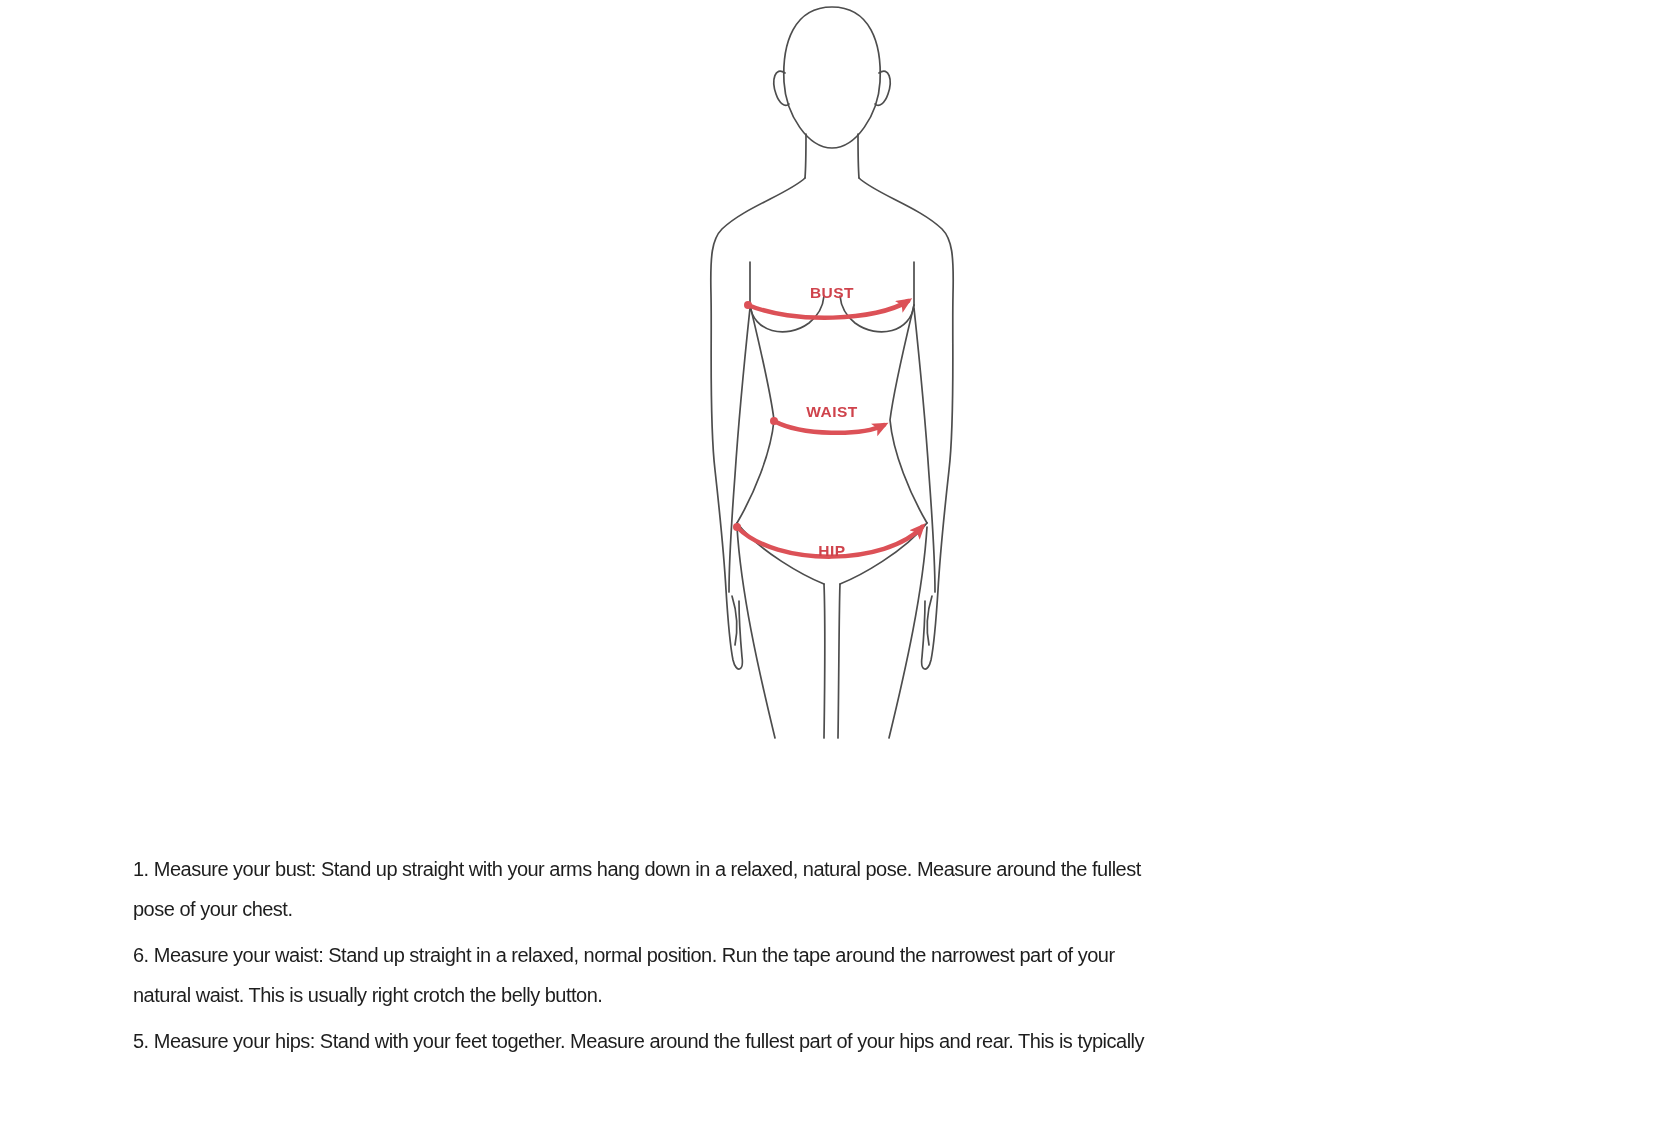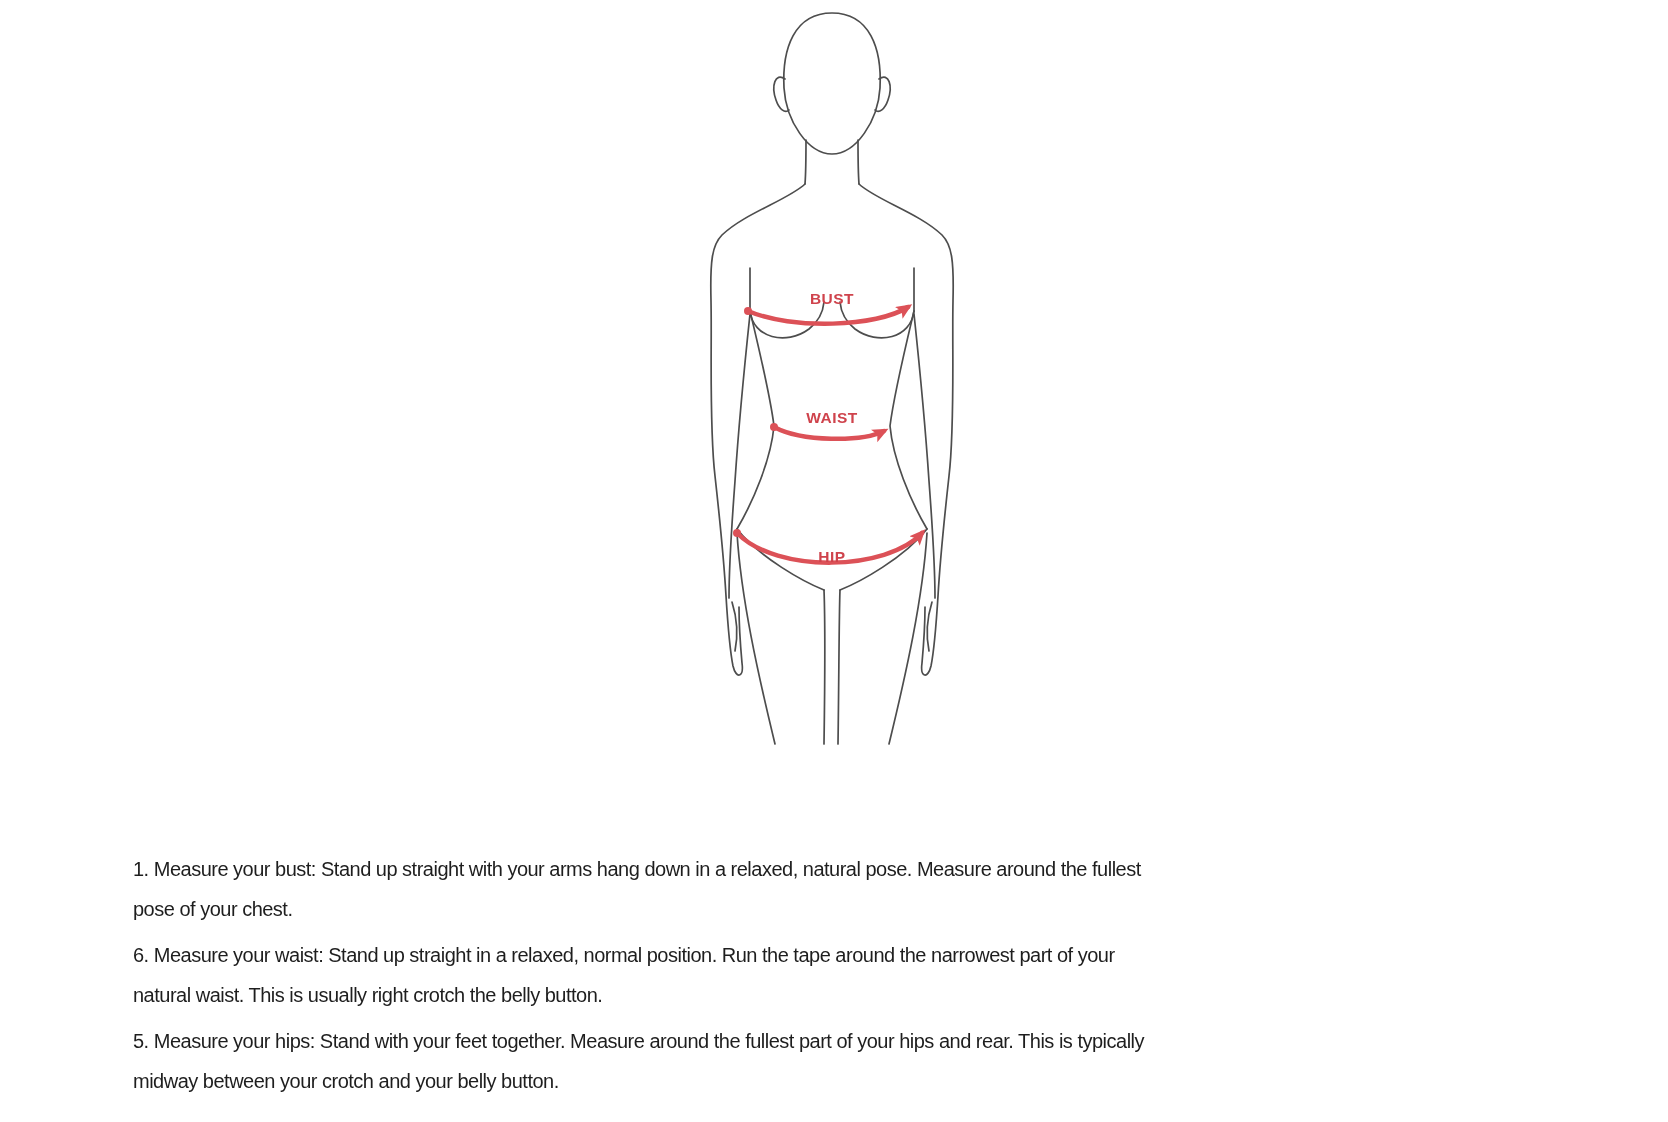--- a/index.html
+++ b/index.html
@@ -11,21 +11,21 @@
     position: relative;
     width: 1668px;
     height: 1122px;
     background: #ffffff;
     overflow: hidden;
     font-family: "Liberation Sans", sans-serif;
   }
   #figure-wrap {
     position: absolute;
     left: 672px;
-    top: 6px;
+    top: 0;
     width: 320px;
     height: 745px;
   }
   #instructions {
     position: absolute;
     left: 133px;
     top: 849px;
     width: 1450px;
     color: #1e1e1e;
     font-size: 20px;
@@ -108,17 +108,16 @@
     <div class="instruction-item">
       <div class="instruction-line">1. Measure your bust: Stand up straight with your arms hang down in a relaxed, natural pose. Measure around the fullest</div>
       <div class="instruction-line">pose of your chest.</div>
     </div>
     <div class="instruction-item">
       <div class="instruction-line">6. Measure your waist: Stand up straight in a relaxed, normal position. Run the tape around the narrowest part of your</div>
       <div class="instruction-line">natural waist. This is usually right crotch the belly button.</div>
     </div>
     <div class="instruction-item">
       <div class="instruction-line">5. Measure your hips: Stand with your feet together. Measure around the fullest part of your hips and rear. This is typically</div>
-      <div class="instruction-line">midway between your crotch and your belly button.</div>
     </div>
   </div>
 
 </div>
 
 </body></html>

